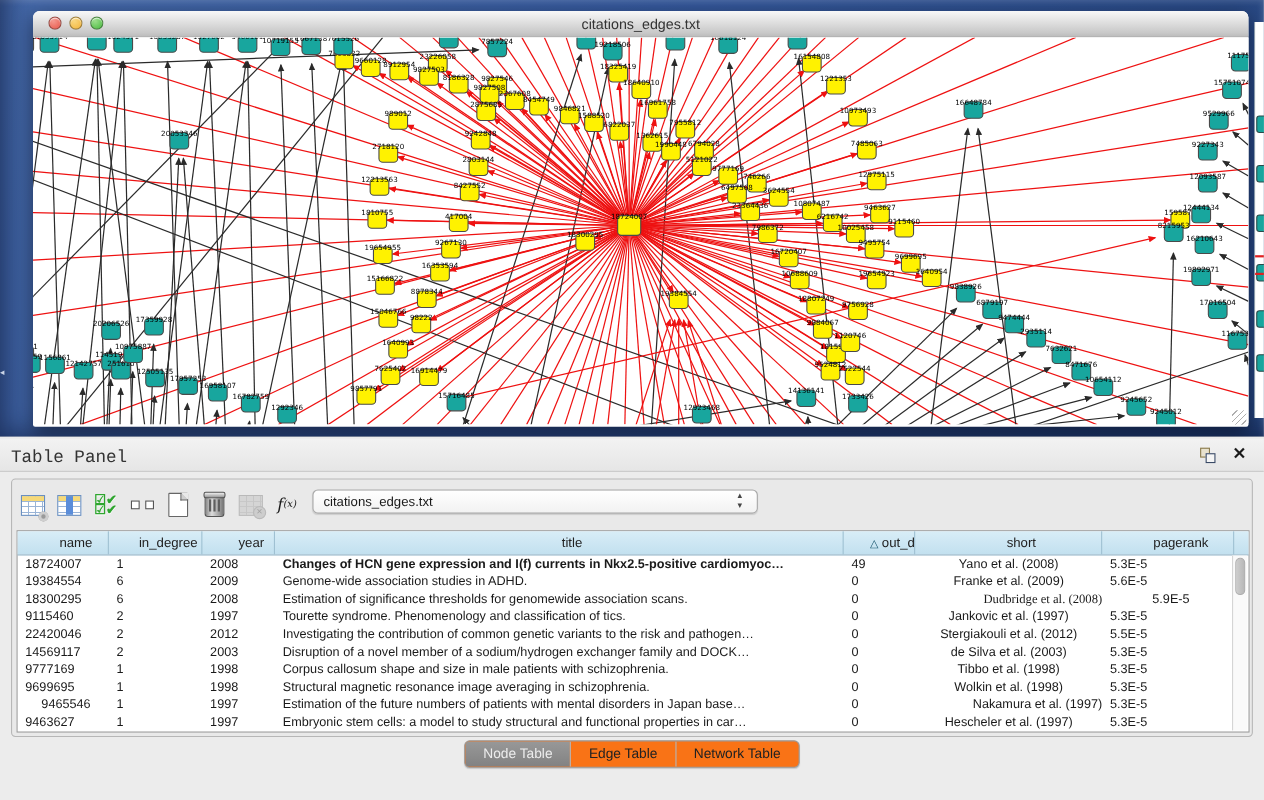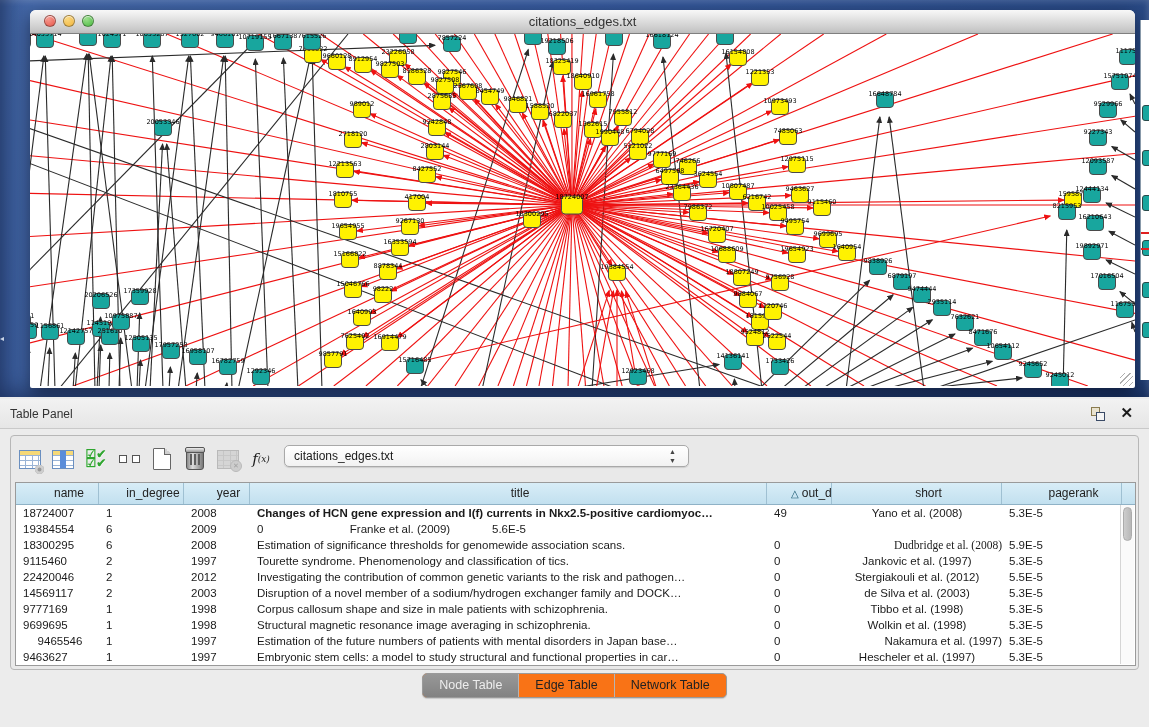--- a/index.html
+++ b/index.html
@@ -27,21 +27,21 @@
 
   
   .peek{position:absolute;left:1141px;top:20px;width:8px;height:360px;background:#fff;box-shadow:-1px 0 0 #8899AA;}
   .peek .pn{position:absolute;left:1px;width:9px;height:14px;background:#18A69E;border:1px solid #2A4A4A;border-radius:3px;}
   .peek .pr{position:absolute;left:0;width:8px;height:2px;background:#E02020;}
 
   
   .panel{position:absolute;left:0;top:397px;width:1149px;height:330px;background:#ECECEC;}
   .panel-header{position:absolute;left:0;top:2px;width:100%;height:30px;background:linear-gradient(#F2F2F2,#E6E6E6);
     border-bottom:1px solid #C9C9C9;box-sizing:border-box;}
-  .panel-title{position:absolute;left:10px;top:8px;font-size:12px;color:#333;}
+  .panel-title{position:absolute;left:10px;top:8px;font-size:16px;color:#333;font-family:Liberation Mono, monospace;}
   .float-icon{position:absolute;right:44px;top:8px;width:14px;height:14px;}
   .float-icon .sq1{position:absolute;left:0;top:0;width:7px;height:7px;border:1.5px solid #8A7B4E;background:#E8E2CE;}
   .float-icon .sq2{position:absolute;left:5px;top:5px;width:7px;height:7px;border:1.5px solid #3A4A66;background:#F5F5F5;}
   .close-icon{position:absolute;right:16px;top:5px;font-size:15px;font-weight:bold;color:#1a1a1a;line-height:18px;}
 
   .content-box{position:absolute;left:10px;top:38px;width:1129px;height:235px;background:#E9E9E9;
     border:1px solid #B7B7B7;border-radius:4px;box-sizing:border-box;}
 
   
   .toolbar{position:absolute;left:6px;top:6px;height:34px;display:flex;align-items:center;}
@@ -693,32 +693,33 @@
               <div class="td" style="width: 66px; text-align: left; padding: 0px 2px 0px 7px;">2008</div>
               <div class="td" style="width: 517px; text-align: left; padding: 0px 2px 0px 7px; font-weight: bold;">Changes of HCN gene expression and I(f) currents in Nkx2.5-positive cardiomyoc…</div>
               <div class="td" style="width: 65px; text-align: left; padding: 0px 2px 0px 7px;">49</div>
               <div class="td" style="width: 170px; text-align: center; padding: 0px;">Yano et al. (2008)</div>
               <div class="td" style="width: 120px; text-align: left; padding: 0px 2px 0px 7px;">5.3E-5</div>
             </div>
             <div class="trow">
               <div class="td" style="width: 83px; text-align: left; padding: 0px 2px 0px 7px;">19384554</div>
               <div class="td" style="width: 85px; text-align: left; padding: 0px 2px 0px 7px;">6</div>
               <div class="td" style="width: 66px; text-align: left; padding: 0px 2px 0px 7px;">2009</div>
+              <div class="td" style="width: 517px; text-align: left; padding: 0px 2px 0px 7px;">Genome-wide association studies in ADHD.</div>
               <div class="td" style="width: 65px; text-align: left; padding: 0px 2px 0px 7px;">0</div>
               <div class="td" style="width: 170px; text-align: center; padding: 0px;">Franke et al. (2009)</div>
               <div class="td" style="width: 120px; text-align: left; padding: 0px 2px 0px 7px;">5.6E-5</div>
             </div>
             <div class="trow">
               <div class="td" style="width: 83px; text-align: left; padding: 0px 2px 0px 7px;">18300295</div>
               <div class="td" style="width: 85px; text-align: left; padding: 0px 2px 0px 7px;">6</div>
               <div class="td" style="width: 66px; text-align: left; padding: 0px 2px 0px 7px;">2008</div>
               <div class="td" style="width: 517px; text-align: left; padding: 0px 2px 0px 7px;">Estimation of significance thresholds for genomewide association scans.</div>
               <div class="td" style="width: 65px; text-align: left; padding: 0px 2px 0px 7px;">0</div>
               <div class="td" style="width: 170px; text-align: right; padding: 0px; font-family: Liberation Serif, serif;">Dudbridge et al. (2008)</div>
-              <div class="td" style="width: 120px; text-align: left; padding: 0px 2px 0px 7px;">5.9E-5</div>
+              <div class="td" style="width: 120px; text-align: center; padding: 0px 2px 0px 7px;">5.9E-5</div>
             </div>
             <div class="trow">
               <div class="td" style="width: 83px; text-align: left; padding: 0px 2px 0px 7px;">9115460</div>
               <div class="td" style="width: 85px; text-align: left; padding: 0px 2px 0px 7px;">2</div>
               <div class="td" style="width: 66px; text-align: left; padding: 0px 2px 0px 7px;">1997</div>
               <div class="td" style="width: 517px; text-align: left; padding: 0px 2px 0px 7px;">Tourette syndrome. Phenomenology and classification of tics.</div>
               <div class="td" style="width: 65px; text-align: left; padding: 0px 2px 0px 7px;">0</div>
               <div class="td" style="width: 170px; text-align: center; padding: 0px;">Jankovic et al. (1997)</div>
               <div class="td" style="width: 120px; text-align: left; padding: 0px 2px 0px 7px;">5.3E-5</div>
             </div>

